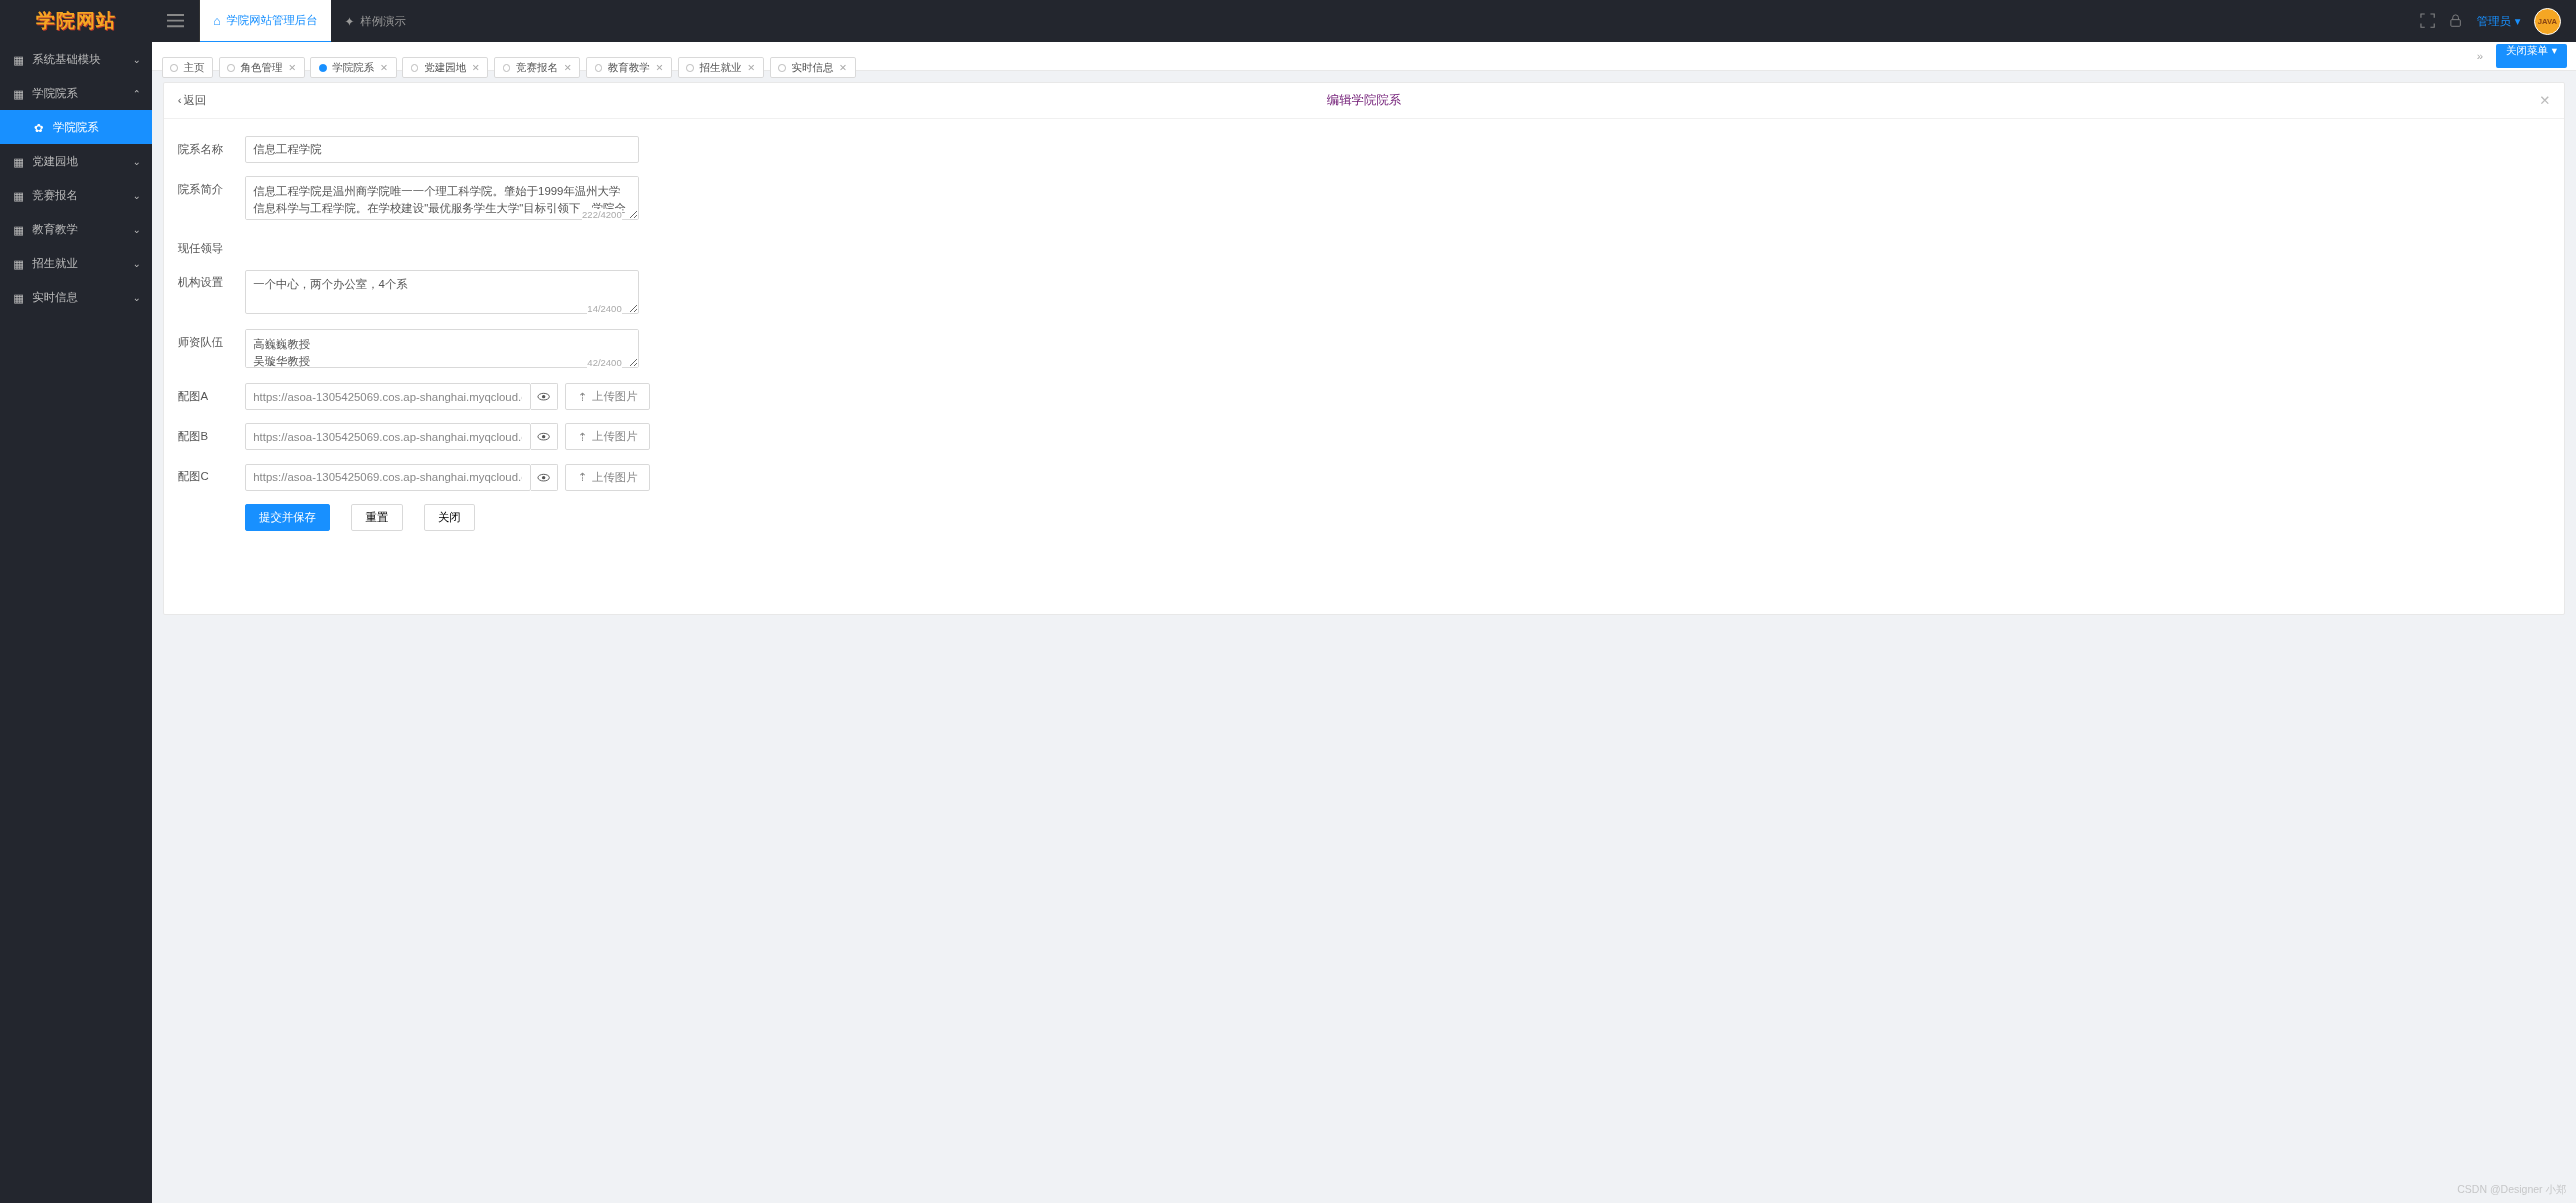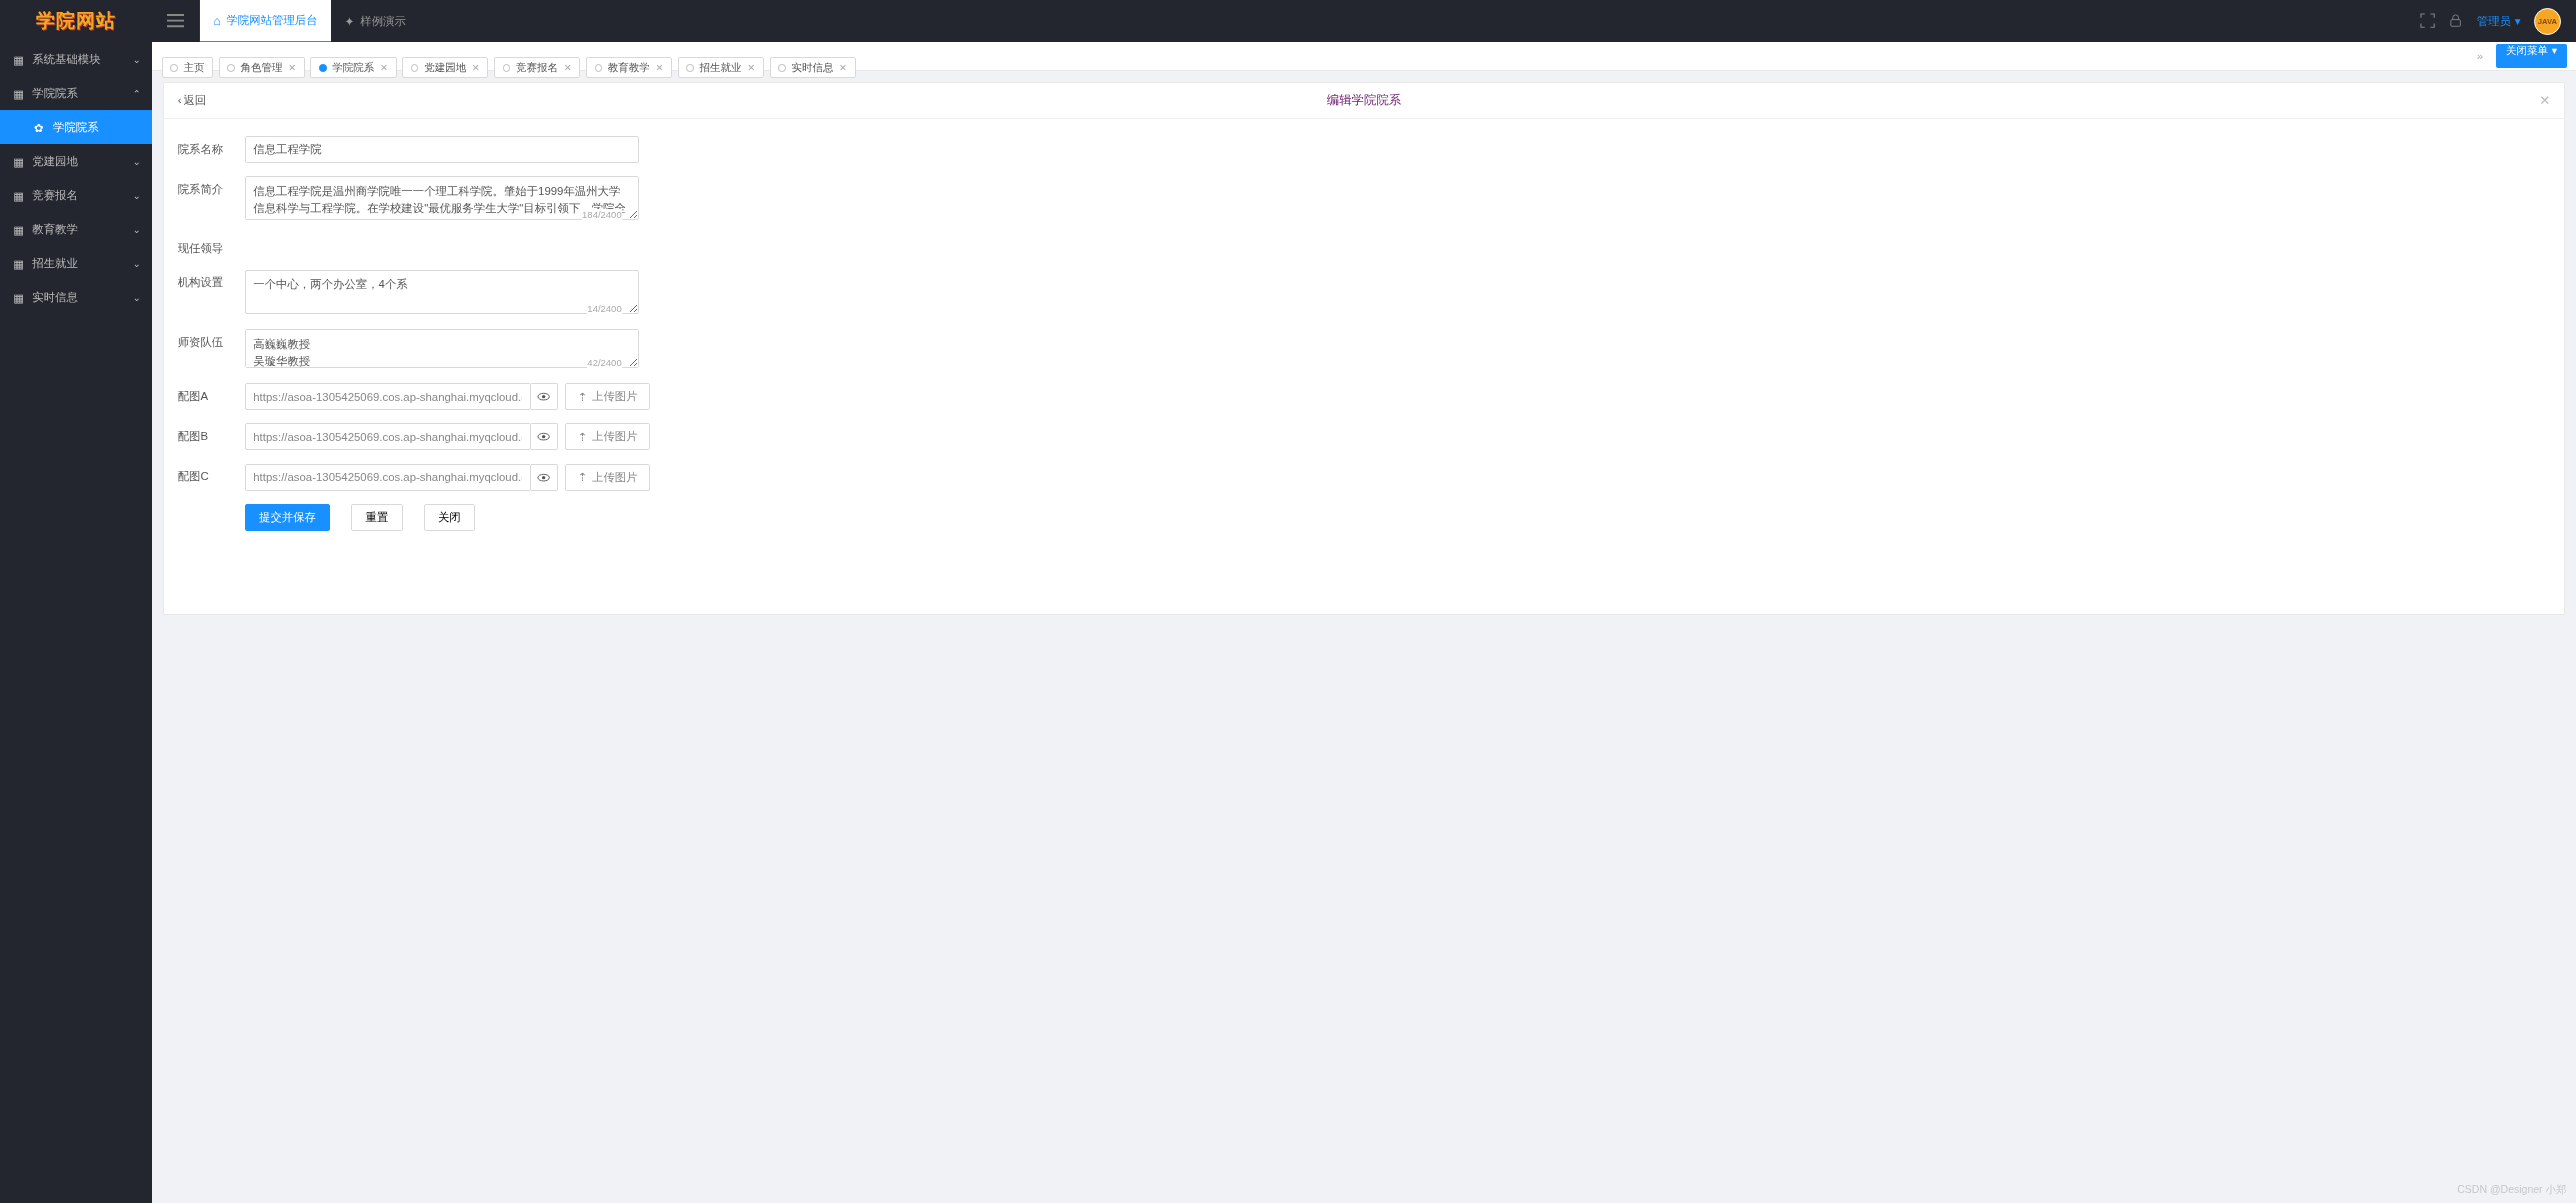--- a/index.html
+++ b/index.html
@@ -220,21 +220,21 @@
           <div class="form">
             <div class="form-row">
               <div class="form-label">院系名称</div>
               <input class="form-input" value="信息工程学院" style="">
             </div>
 
             <div class="form-row">
               <div class="form-label">院系简介</div>
               <div class="ta-wrap">
                 <textarea class="form-textarea" style="height: 44px;">信息工程学院是温州商学院唯一一个理工科学院。肇始于1999年温州大学信息科学与工程学院。在学校建设"最优服务学生大学"目标引领下，学院全面落实"立德树人"根本任务及"三全育人"机制建设。学院专业人才培养定位立足温州，面向浙江，辐射全国。</textarea>
-                <span class="ta-count">184/2400</span>
+                <span class="ta-count">222/4200</span>
               </div>
             </div>
 
             <div class="form-row">
               <div class="form-label">现任领导</div>
             </div>
 
             <div class="form-row">
               <div class="form-label">机构设置</div>
               <div class="ta-wrap">

